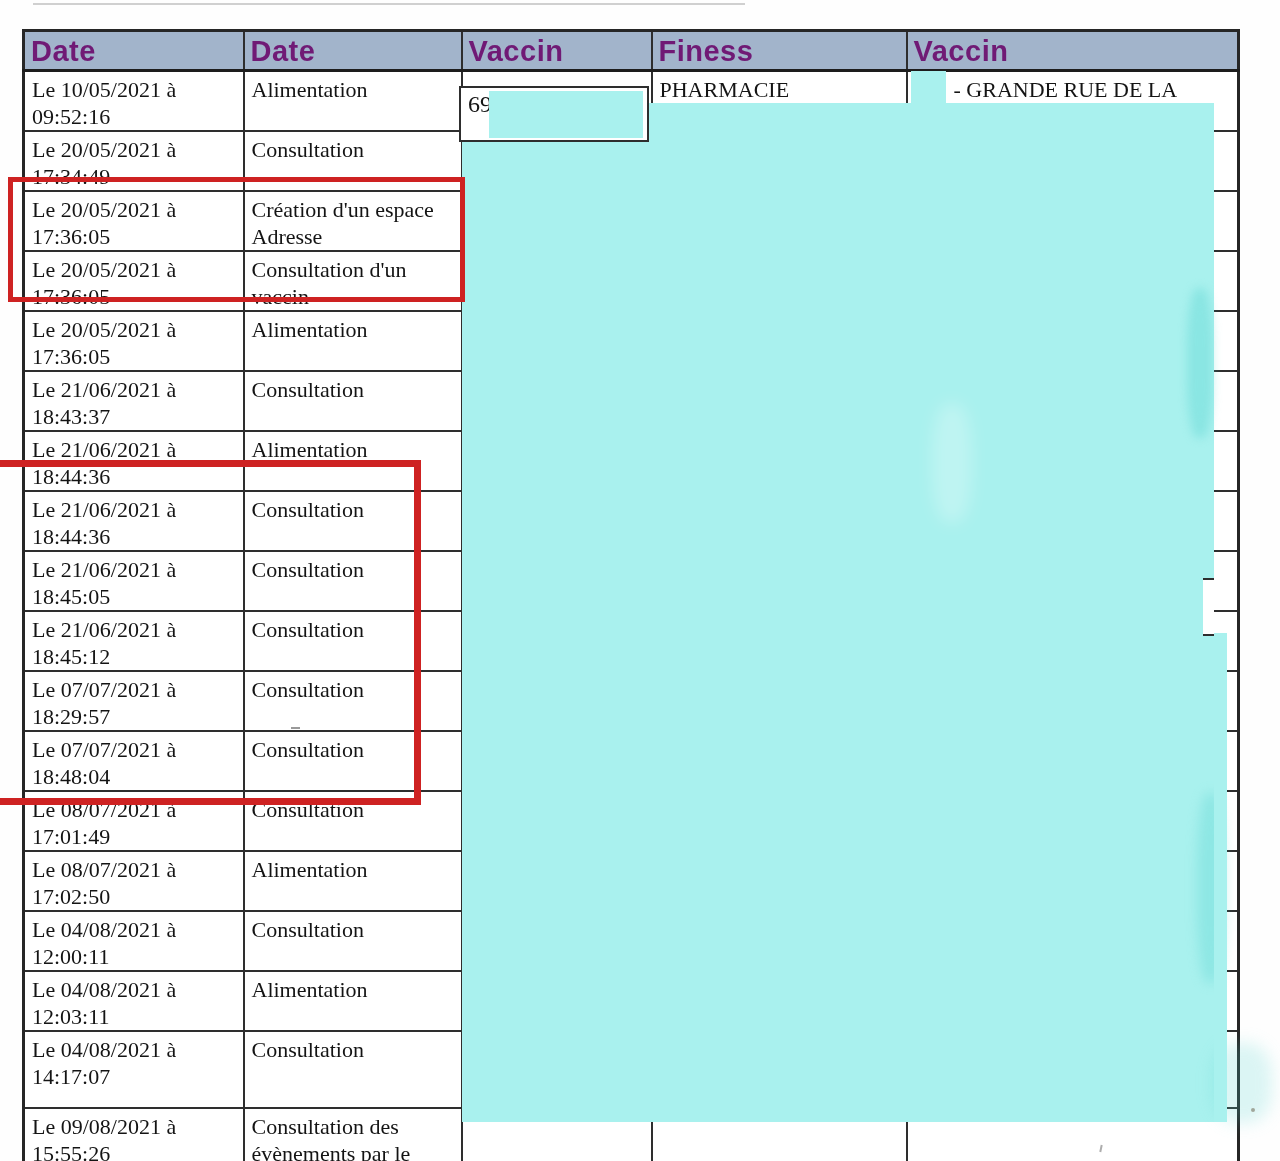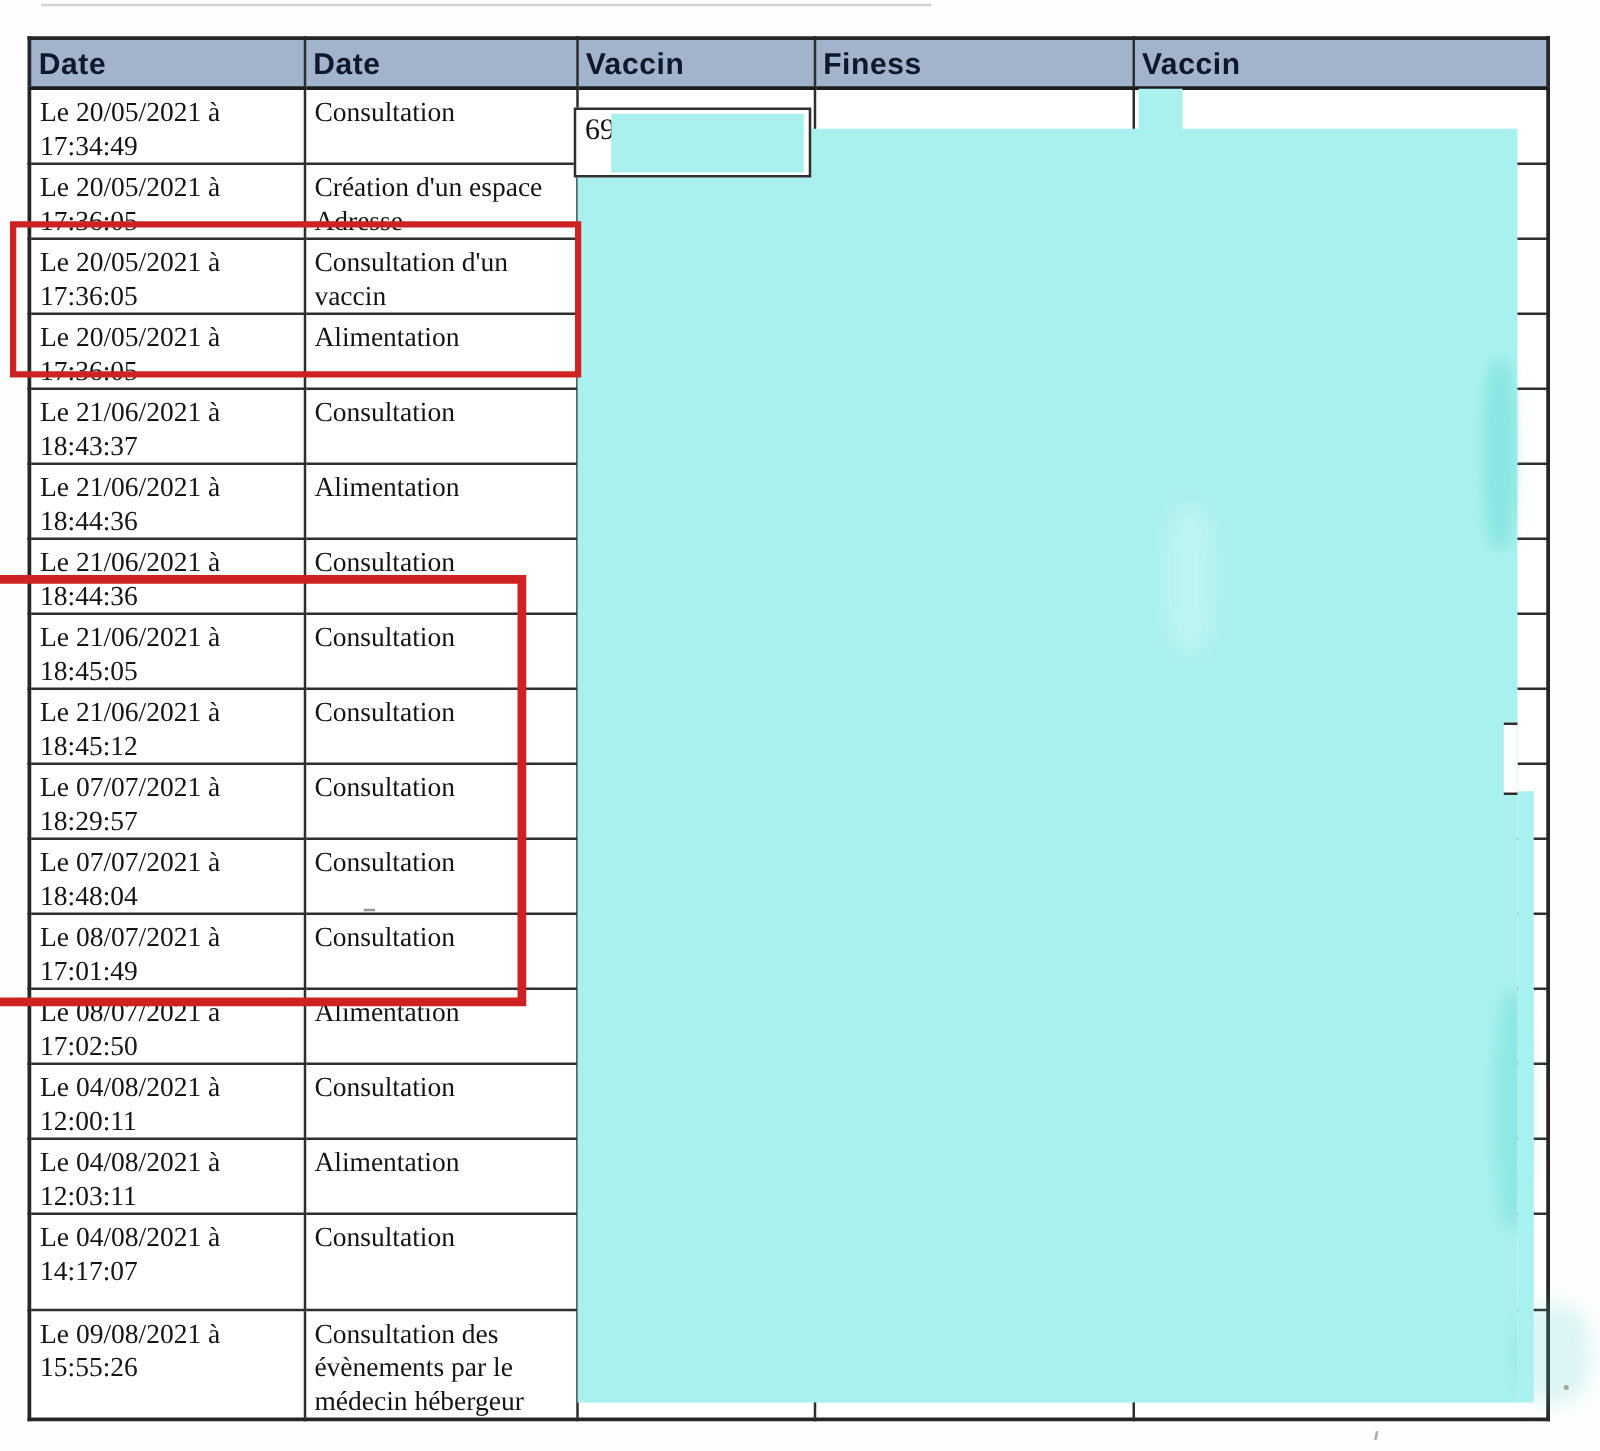--- a/index.html
+++ b/index.html
@@ -14,22 +14,22 @@
   table.log{
     position:absolute;left:22px;top:29px;width:1215px;
     border-collapse:collapse;table-layout:fixed;background:#fff;
     border:3px solid #262626;
   }
   col.w1{width:220px}col.w2{width:218px}col.w3{width:190px}col.w4{width:255px}col.w5{width:332px}
   th,td{border:2px solid #2e2e2e;}
   thead tr{height:40px;}
   th{
     background:var(--header-bg);
-    font-family:"Liberation Sans", sans-serif;font-weight:bold;font-size:24px;
-    color:#0f172a;text-align:left;padding:2px 0 0 6px;letter-spacing:.5px;
+    font-family:"Liberation Sans", sans-serif;font-weight:bold;font-size:29px;
+    color:#701a75;text-align:left;padding:2px 0 0 6px;letter-spacing:.5px;
     border-bottom:3px solid #1d1d1d;
   }
   td{
     vertical-align:top;padding:4px 4px 0 7px;
     font-size:22px;line-height:27px;color:#141414;
   }
   td.c-date{white-space:pre-line;}
   td.c-adresse-first{padding-left:46px;}
 
   
@@ -83,20 +83,28 @@
     <thead>
       <tr>
         <th>Date</th>
         <th>Date</th>
         <th>Vaccin</th>
         <th>Finess</th>
         <th>Vaccin</th>
       </tr>
     </thead>
     <tbody id="rows">
+        <tr style="height: 56px;">
+          <td class="c-date">Le 10/05/2021 à
+09:52:16</td>
+          <td class="c-type">Alimentation</td>
+          <td class="c-finess"></td>
+          <td class="c-auteur">PHARMACIE</td>
+          <td class="c-adresse-first">- GRANDE RUE DE LA</td>
+        </tr>
         <tr style="height: 57px;">
           <td class="c-date">Le 20/05/2021 à
 17:34:49</td>
           <td class="c-type">Consultation</td>
           <td class="c-finess"></td>
           <td class="c-auteur"></td>
           <td class="c-adresse"></td>
         </tr>
         <tr style="height: 56px;">
           <td class="c-date">Le 20/05/2021 à

